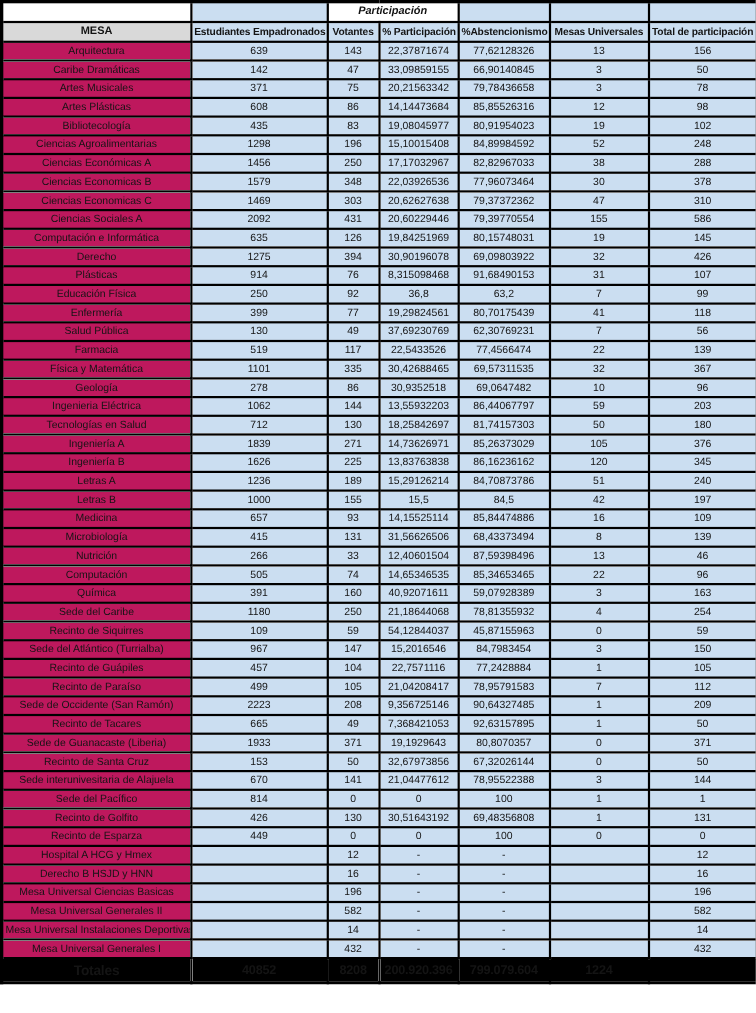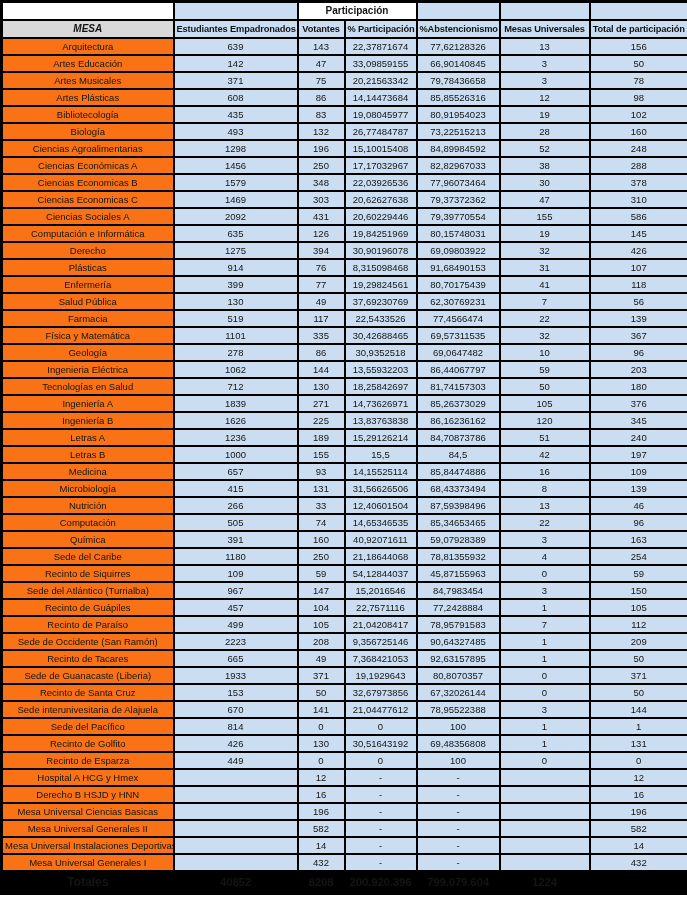--- a/index.html
+++ b/index.html
@@ -27,37 +27,37 @@
   }
   thead tr { height: 18px; }
   tbody tr { height: 17px; }
   tfoot tr { height: 23px; }
 
   .top-blank { background: #ffffff; }
   .top-blue  { background: #cbdef1; }
   .top-part  {
     background: #ffffff;
     font-weight: bold;
+    font-style: italic;
     font-size: 10px;
     margin-top: 25px;
   }
   .hdr {
     background: #cbdef1;
     font-weight: bold;
     font-size: 9.3px;
     letter-spacing: -0.15px;
   }
   .hdr-mesa {
     background: #d9d9d9;
     font-weight: bold;
-    font-style: italic;
     font-size: 10px;
   }
   td.mesa {
-    background: #f97316;
+    background: #be185d;
     font-size: 9.5px;
   }
   td.val {
     background: #cbdef1;
     font-size: 9.5px;
   }
   tfoot td {
     background: #000000;
     color: #ffffff;
     font-weight: bold;
@@ -103,21 +103,21 @@
       <tr>
         <td class="mesa">Arquitectura</td>
         <td class="val">639</td>
         <td class="val">143</td>
         <td class="val">22,37871674</td>
         <td class="val">77,62128326</td>
         <td class="val">13</td>
         <td class="val">156</td>
       </tr>
       <tr>
-        <td class="mesa">Artes Educación</td>
+        <td class="mesa">Caribe Dramáticas</td>
         <td class="val">142</td>
         <td class="val">47</td>
         <td class="val">33,09859155</td>
         <td class="val">66,90140845</td>
         <td class="val">3</td>
         <td class="val">50</td>
       </tr>
       <tr>
         <td class="mesa">Artes Musicales</td>
         <td class="val">371</td>
@@ -139,29 +139,20 @@
       <tr>
         <td class="mesa">Bibliotecología</td>
         <td class="val">435</td>
         <td class="val">83</td>
         <td class="val">19,08045977</td>
         <td class="val">80,91954023</td>
         <td class="val">19</td>
         <td class="val">102</td>
       </tr>
       <tr>
-        <td class="mesa">Biología</td>
-        <td class="val">493</td>
-        <td class="val">132</td>
-        <td class="val">26,77484787</td>
-        <td class="val">73,22515213</td>
-        <td class="val">28</td>
-        <td class="val">160</td>
-      </tr>
-      <tr>
         <td class="mesa">Ciencias Agroalimentarias</td>
         <td class="val">1298</td>
         <td class="val">196</td>
         <td class="val">15,10015408</td>
         <td class="val">84,89984592</td>
         <td class="val">52</td>
         <td class="val">248</td>
       </tr>
       <tr>
         <td class="mesa">Ciencias Económicas A</td>
@@ -218,20 +209,29 @@
         <td class="val">426</td>
       </tr>
       <tr>
         <td class="mesa">Plásticas</td>
         <td class="val">914</td>
         <td class="val">76</td>
         <td class="val">8,315098468</td>
         <td class="val">91,68490153</td>
         <td class="val">31</td>
         <td class="val">107</td>
+      </tr>
+      <tr>
+        <td class="mesa">Educación Física</td>
+        <td class="val">250</td>
+        <td class="val">92</td>
+        <td class="val">36,8</td>
+        <td class="val">63,2</td>
+        <td class="val">7</td>
+        <td class="val">99</td>
       </tr>
       <tr>
         <td class="mesa">Enfermería</td>
         <td class="val">399</td>
         <td class="val">77</td>
         <td class="val">19,29824561</td>
         <td class="val">80,70175439</td>
         <td class="val">41</td>
         <td class="val">118</td>
       </tr>

